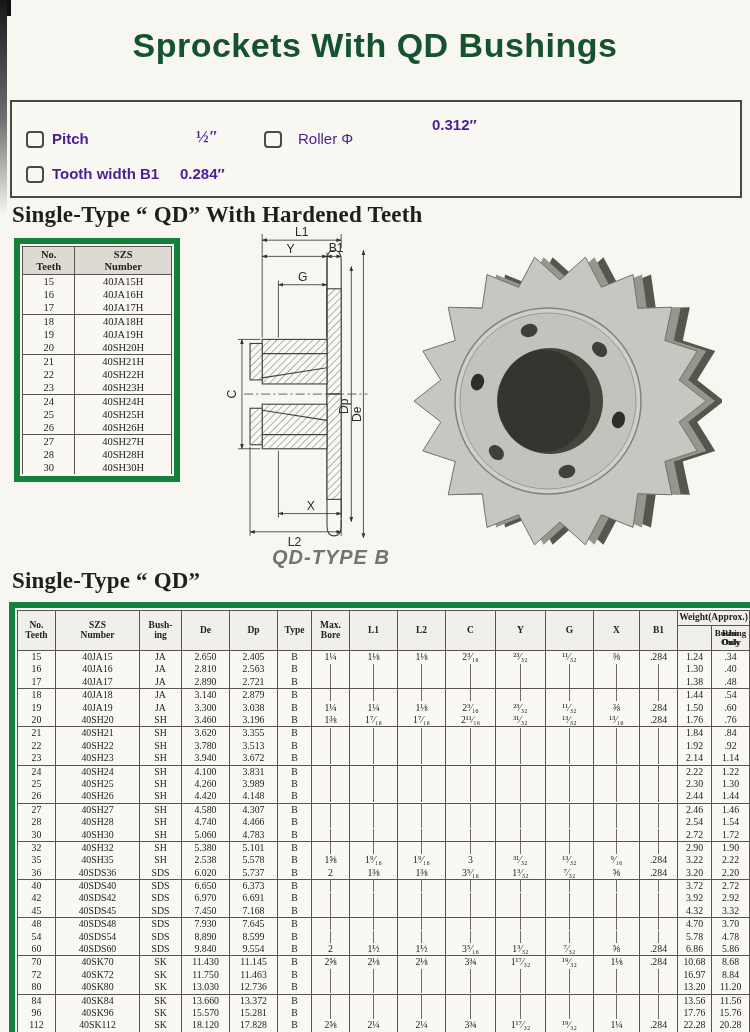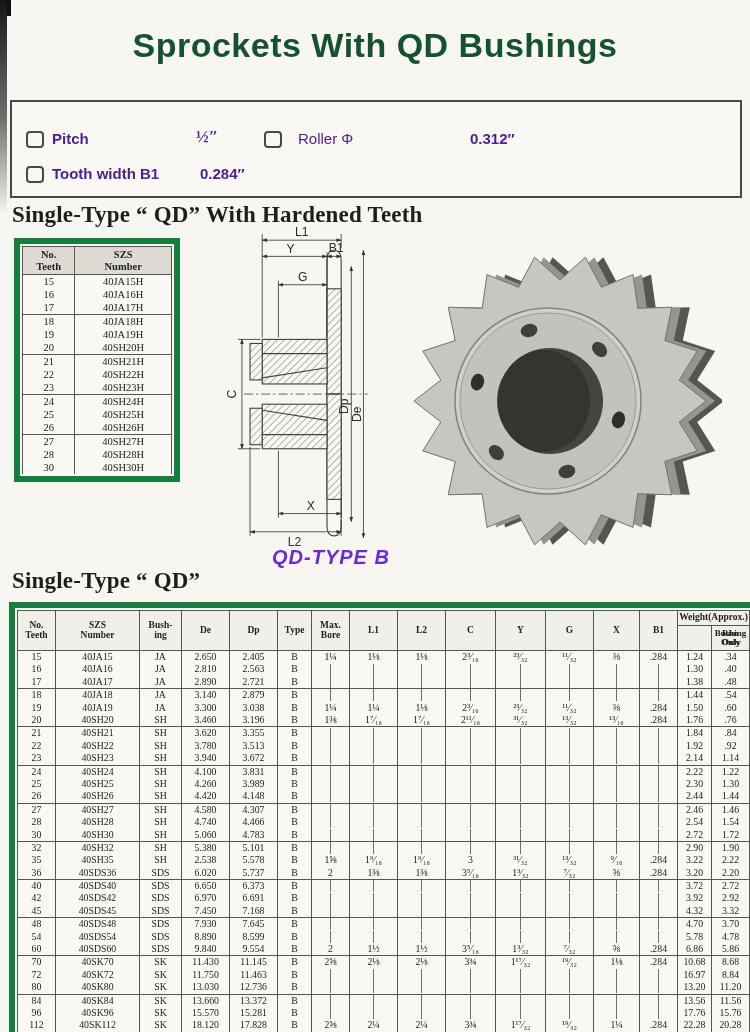--- a/index.html
+++ b/index.html
@@ -39,42 +39,42 @@
   .big-tbl thead th{font-size:9.5px;background:#f1efe9;height:19px;}
   .big-tbl td{height:12.4px;font-size:9.8px;border-top:none;border-bottom:none;overflow:hidden;white-space:nowrap;}
   .big-tbl tr.grp td{border-top:1px solid #57554e;}
   .big-tbl tbody{border-top:1px solid #57554e;}
   .vline{display:inline-block;width:1px;height:12px;background:#6e6c65;vertical-align:middle;}
 
   .drawing{position:absolute;left:224px;top:226px;width:206px;height:322px;}
   .drawing text{font-family:"Liberation Sans",sans-serif;font-size:12px;fill:#2b2a25;}
   .dcaption{position:absolute;left:236px;top:546px;width:190px;text-align:center;
         font-family:"Liberation Sans",sans-serif;font-style:italic;font-weight:bold;
-        font-size:20px;letter-spacing:1px;color:#6d28d9;}
+        font-size:20px;letter-spacing:1px;color:#737373;}
   .photo{position:absolute;left:400px;top:246px;width:322px;height:306px;}
 </style>
 </head>
 <body>
 
 <div class="page">
   <div class="scan-corner"></div>
   <div class="scan-edge"></div>
 
   <h1 class="title">Sprockets With QD Bushings</h1>
 
   <div class="spec-box">
     <span class="chk" style="left:14px;top:29px;"></span>
     <span class="spec-t b" style="left:40px;top:28px;">Pitch</span>
     <span class="spec-t frac" style="left:184px;top:25px;">½″</span>
     <span class="chk" style="left:252px;top:29px;"></span>
     <span class="spec-t" style="left:286px;top:28px;">Roller Φ</span>
-    <span class="spec-t b" style="left:420px;top:28px;margin-left:38px;">0.312″</span>
+    <span class="spec-t b" style="left:420px;top:14px;">0.312″</span>
     <span class="chk" style="left:14px;top:64px;"></span>
     <span class="spec-t b" style="left:40px;top:63px;">Tooth width B1</span>
-    <span class="spec-t b" style="left:168px;top:63px;margin-left:20px;">0.284″</span>
+    <span class="spec-t b" style="left:168px;top:63px;">0.284″</span>
   </div>
 
   <h2 class="sec-head" style="left:12px;top:202px;">Single-Type “ QD” With Hardened Teeth</h2>
 
   <div class="tbl-wrap small-tbl">
     <table>
       <colgroup>
           <col style="width:52px">
           <col style="width:96px">
         </colgroup>

